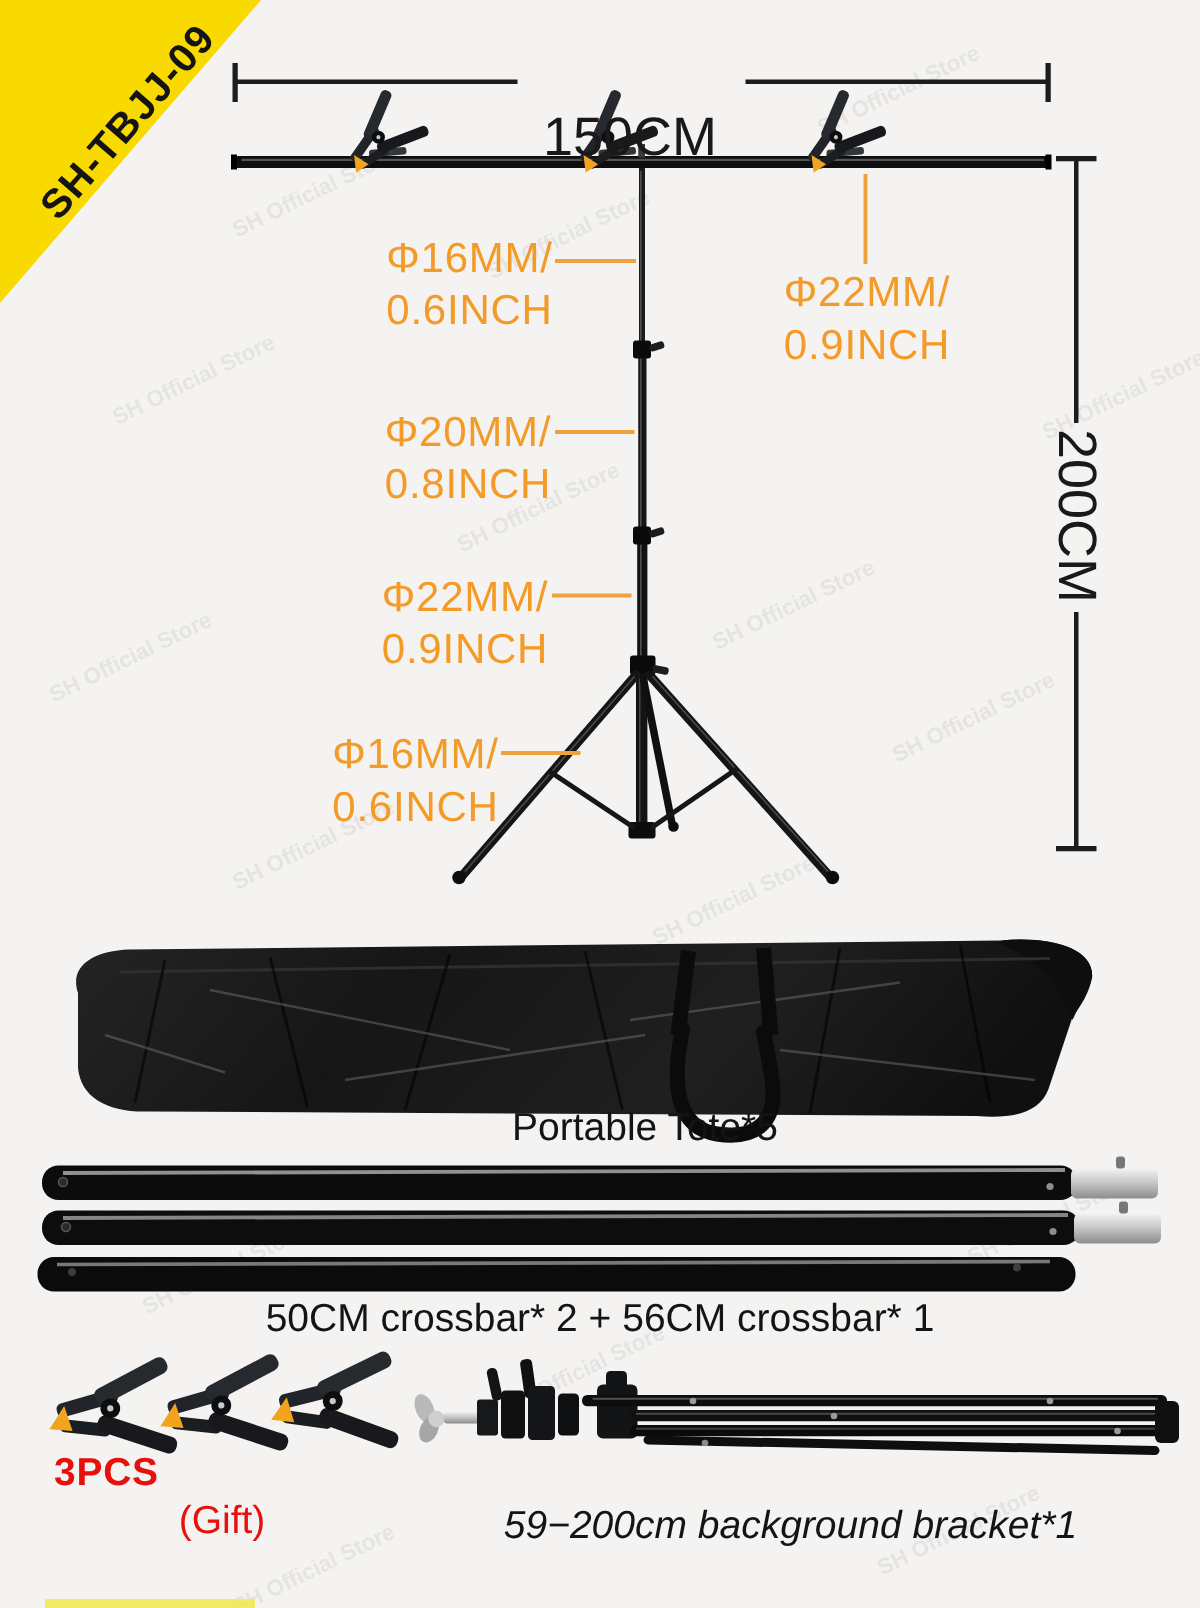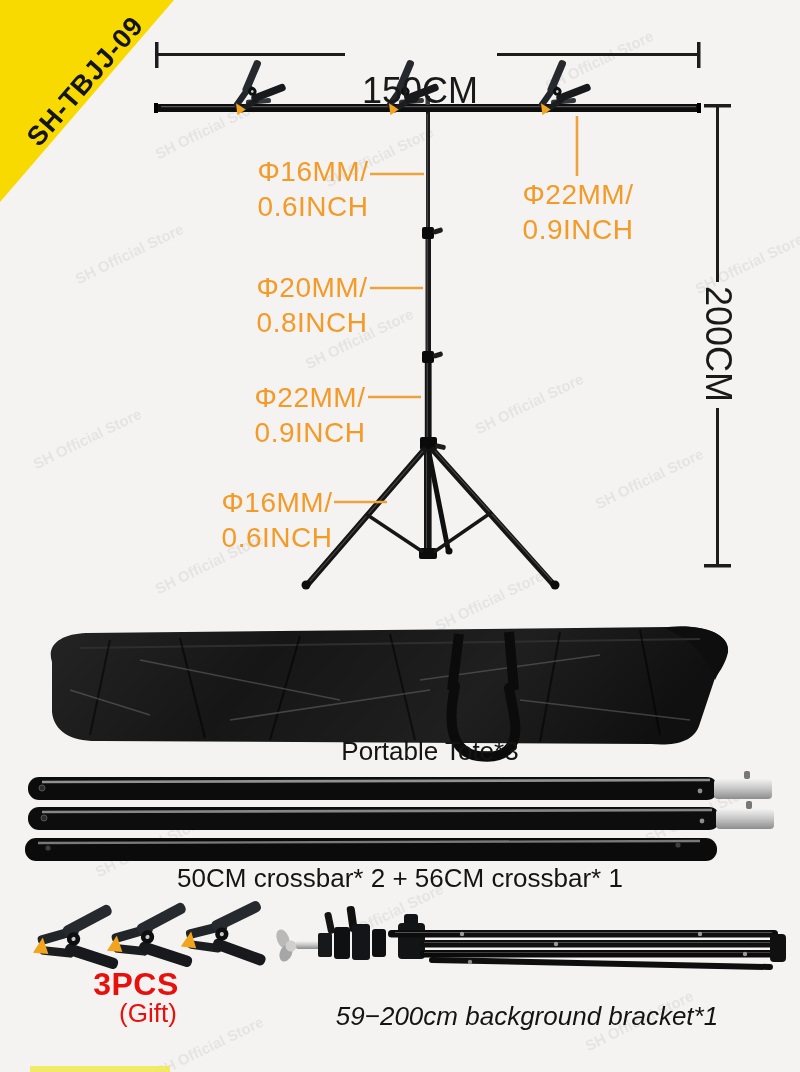--- a/index.html
+++ b/index.html
@@ -48,22 +48,22 @@
   
   .caption {
     position:absolute; text-align:center; color:#141414;
     font-size:26px; line-height:30px;
   }
   .cap-tote     { left:270px; top:736px; width:320px; }
   .cap-crossbar { left:100px; top:863px; width:600px; }
   .cap-bracket  { left:277px; top:1001px; width:500px;font-style:italic; }
 
   .gift-qty {
-    position:absolute; left:36px; top:966px; width:200px; text-align:center;
-    color:#e8100c; font-size:32px; font-weight:bold; letter-spacing:.5px;
+    position:absolute; left:36px; top:966px; width:200px; text-align:left;
+    color:#e8100c; font-size:26px; font-weight:bold; letter-spacing:.5px;
   }
   .gift-note {
     position:absolute; left:48px; top:998px; width:200px; text-align:center;
     color:#e8100c; font-size:26px;
   }
 
   
   .wm {
     position:absolute; white-space:nowrap; pointer-events:none;
     color:rgba(95,95,95,.10); font-size:15px; font-weight:600;
@@ -295,20 +295,20 @@
   </div>
   <div class="spec spec-s4">
     <div>Φ22MM/</div>
     <div>0.9INCH</div>
   </div>
   <div class="spec spec-s5">
     <div>Φ16MM/</div>
     <div>0.6INCH</div>
   </div>
 
-  <div class="caption cap-tote">Portable Tote*3</div>
+  <div class="caption cap-tote">Portable Tote*5</div>
   <div class="caption cap-crossbar">50CM crossbar* 2 + 56CM crossbar* 1</div>
   <div class="gift-qty">3PCS</div>
   <div class="gift-note">(Gift)</div>
   <div class="caption cap-bracket">59−200cm background bracket*1</div>
 
   <div class="bottom-strip"></div>
 </div>
 
 </body></html>

